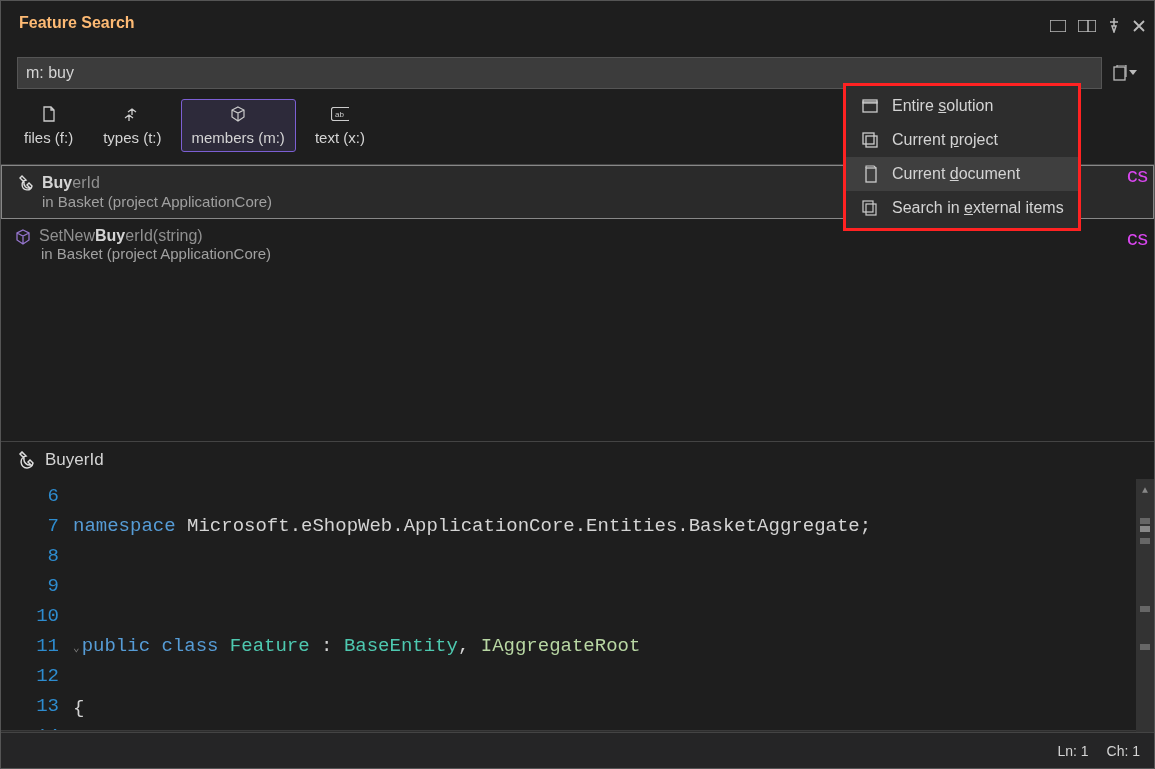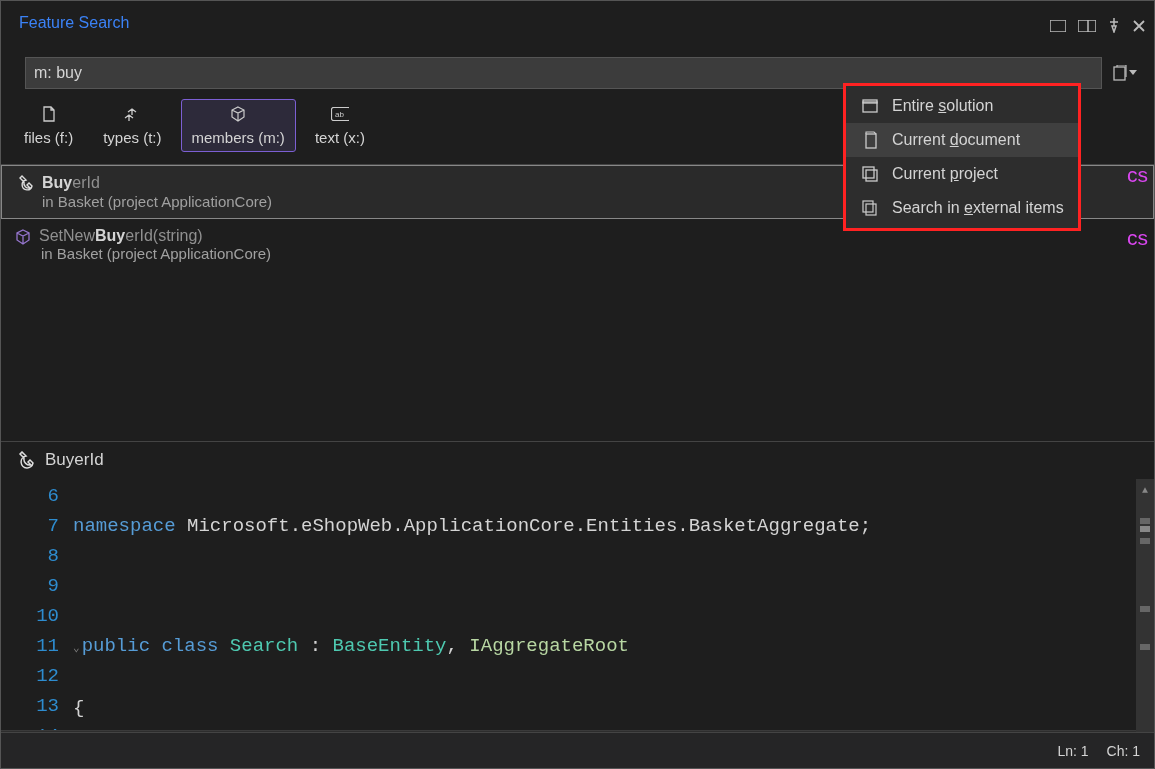--- a/index.html
+++ b/index.html
@@ -18,40 +18,40 @@
     display: flex;
     align-items: center;
     padding: 4px 8px 0 8px;
     background: #1e1e1e;
     gap: 6px;
     font-size: 16px;
     height: 42px;
   }
   .tab {
     padding: 6px 10px;
-    color: #3b82f6;
+    color: #fdba74;
     border-bottom: 3px solid transparent;
     cursor: pointer;
-    font-weight: 400;
+    font-weight: 700;
   }
   .tab.active {
     border-bottom-color: #3794ff;
     color: #fff;
     font-weight: 600;
   }
   .tab-icons {
     margin-left: auto;
     display: flex;
     gap: 12px;
     color: #9d9d9d;
     align-items: center;
   }
   .tab-icons span { cursor: pointer; font-size: 15px; }
   .search-row {
-    margin: 14px 12px 10px 24px;
+    margin: 14px 12px 10px 16px;
     display: flex;
     align-items: center;
     gap: 6px;
   }
   .search-input {
     flex: 1;
     background: #3c3c3c;
     border: 1px solid #555;
     color: #d4d4d4;
     padding: 6px 8px;
@@ -327,37 +327,37 @@
 <div class="dropdown">
   <div class="dropdown-item">
     <span class="ditem-icon">
         <svg width="16" height="14">
           <rect x="1" y="3" width="14" height="10" fill="none" stroke="#ccc" stroke-width="1.3"></rect>
           <rect x="1" y="1" width="14" height="3" fill="none" stroke="#ccc" stroke-width="1.3"></rect>
         </svg>
       </span>
     <span><span>Entire </span><span class="underline">s</span><span>olution</span></span>
   </div>
+  <div class="dropdown-item">
+    <span class="ditem-icon">
+        <svg width="16" height="16">
+          <rect x="4" y="4" width="11" height="11" fill="none" stroke="#ccc" stroke-width="1.3"></rect>
+          <rect x="1" y="1" width="11" height="11" fill="none" stroke="#ccc" stroke-width="1.3"></rect>
+        </svg>
+      </span>
+    <span><span>Current </span><span class="underline">p</span><span>roject</span></span>
+  </div>
   <div class="dropdown-item hover">
     <span class="ditem-icon">
         <svg width="14" height="18">
           <rect x="3" y="3" width="10" height="14" fill="none" stroke="#ccc" stroke-width="1.3"></rect>
           <path d="M3 3 L3 1 L11 1 L13 3" fill="none" stroke="#ccc" stroke-width="1.1"></path>
         </svg>
       </span>
     <span><span>Current </span><span class="underline">d</span><span>ocument</span></span>
-  </div>
-  <div class="dropdown-item">
-    <span class="ditem-icon">
-        <svg width="16" height="16">
-          <rect x="4" y="4" width="11" height="11" fill="none" stroke="#ccc" stroke-width="1.3"></rect>
-          <rect x="1" y="1" width="11" height="11" fill="none" stroke="#ccc" stroke-width="1.3"></rect>
-        </svg>
-      </span>
-    <span><span>Current </span><span class="underline">p</span><span>roject</span></span>
   </div>
   <div class="dropdown-item">
     <span class="ditem-icon">
         <svg width="16" height="16">
           <rect x="4" y="4" width="10" height="11" fill="none" stroke="#ccc" stroke-width="1.2"></rect>
           <rect x="1" y="1" width="10" height="11" fill="none" stroke="#ccc" stroke-width="1.2"></rect>
         </svg>
       </span>
     <span><span>Search in </span><span class="underline">e</span><span>xternal items</span></span>
   </div>
@@ -378,21 +378,21 @@
       <div>9</div>
       <div>10</div>
       <div>11</div>
       <div>12</div>
       <div>13</div>
       <div>14</div>
     </div>
     <div class="code-lines">
 <div><span class="tok-kw">namespace</span><span class="tok-ns"> Microsoft.eShopWeb.ApplicationCore.Entities.BasketAggregate;</span></div>
 <div>&nbsp;</div>
-<div><span class="fold">⌄</span><span class="tok-kw">public class</span><span class="tok-cls"> Search</span><span class="tok-punc"> : </span><span class="tok-cls">BaseEntity</span><span class="tok-punc">, </span><span class="tok-if">IAggregateRoot</span></div>
+<div><span class="fold">⌄</span><span class="tok-kw">public class</span><span class="tok-cls"> Feature</span><span class="tok-punc"> : </span><span class="tok-cls">BaseEntity</span><span class="tok-punc">, </span><span class="tok-if">IAggregateRoot</span></div>
 <div><span class="tok-punc">{</span></div>
 
 
 
 
 
     </div>
     <div class="overflow-right">
       <div style="color:#888;font-size:10px;">▲</div>
       <div class="ov-mark" style="margin-top:20px;"></div>

